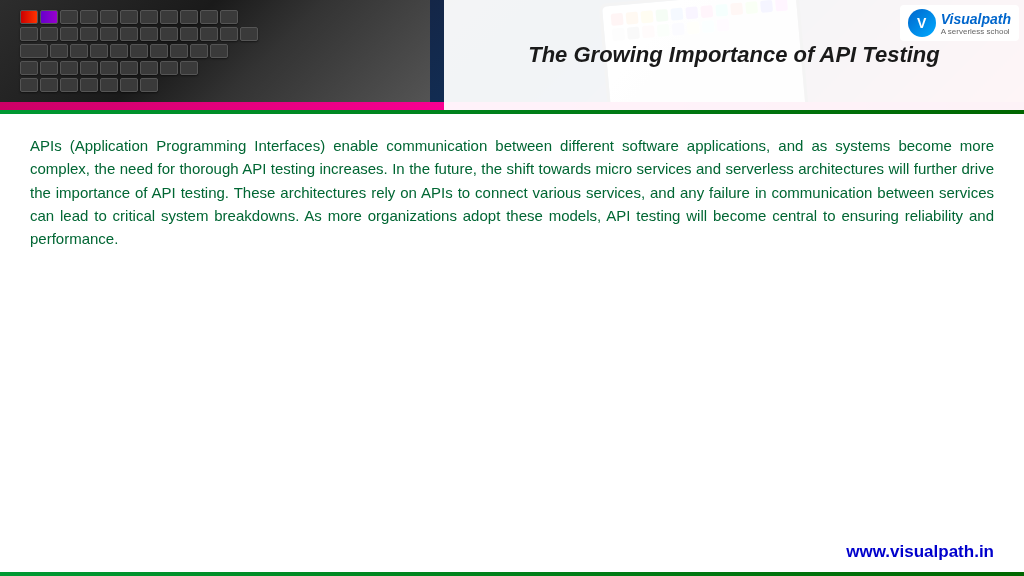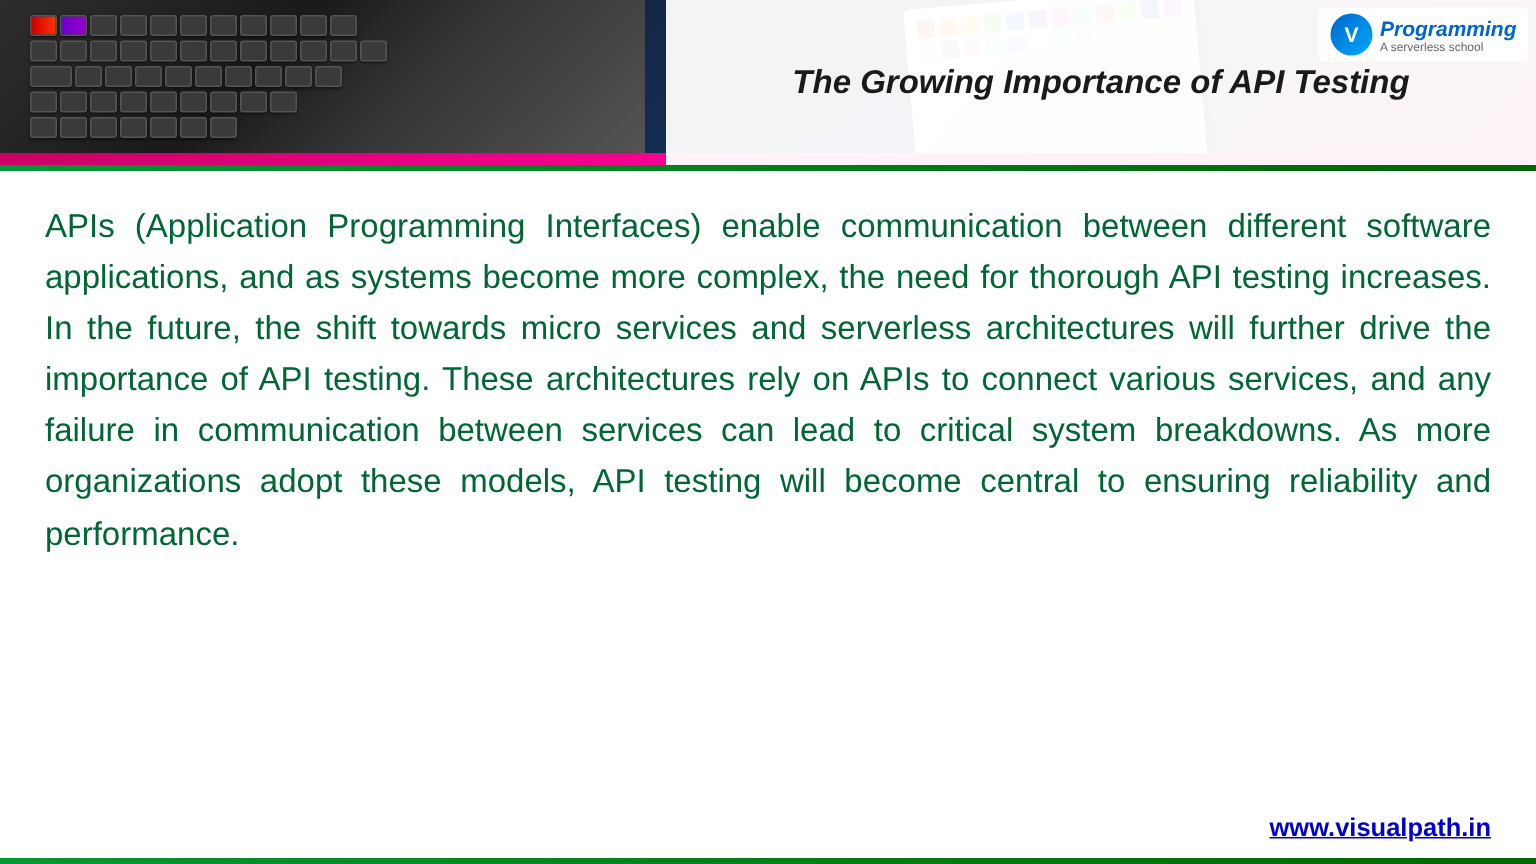--- a/index.html
+++ b/index.html
@@ -197,37 +197,36 @@
     
     .content-area {
       flex: 1;
       padding: 20px 30px 10px 30px;
       display: flex;
       flex-direction: column;
       justify-content: space-between;
     }
 
     .main-paragraph {
-      font-size: 22px;
+      font-size: 15px;
       line-height: 1.55;
       color: #006633;
       text-align: justify;
       font-weight: 500;
     }
 
     .footer-link {
       text-align: right;
       margin-top: 8px;
     }
 
     .website-link {
       font-size: 17px;
       font-weight: bold;
       color: #0000cc;
-      text-decoration: underline;
     }
 
     
     .border-top {
       height: 4px;
       background: linear-gradient(90deg, #009933, #006600);
       width: 100%;
     }
 
     .border-bottom {
@@ -339,21 +338,21 @@
 
     <div class="title-bar">
       <span class="title-text">The Growing Importance of API Testing</span>
     </div>
 
     <div class="logo-area">
       <div class="logo-icon">
         <span>V</span>
       </div>
       <div class="logo-text-area">
-        <span class="logo-name">Programming</span>
+        <span class="logo-name">Visualpath</span>
         <span class="logo-tagline">A serverless school</span>
       </div>
     </div>
   </div>
 
   <div class="border-top"></div>
 
   <div class="content-area">
     <p class="main-paragraph">APIs (Application Programming Interfaces) enable communication between different software applications, and as systems become more complex, the need for thorough API testing increases. In the future, the shift towards micro services and serverless architectures will further drive the importance of API testing. These architectures rely on APIs to connect various services, and any failure in communication between services can lead to critical system breakdowns. As more organizations adopt these models, API testing will become central to ensuring reliability and performance.</p>
     <div class="footer-link">

